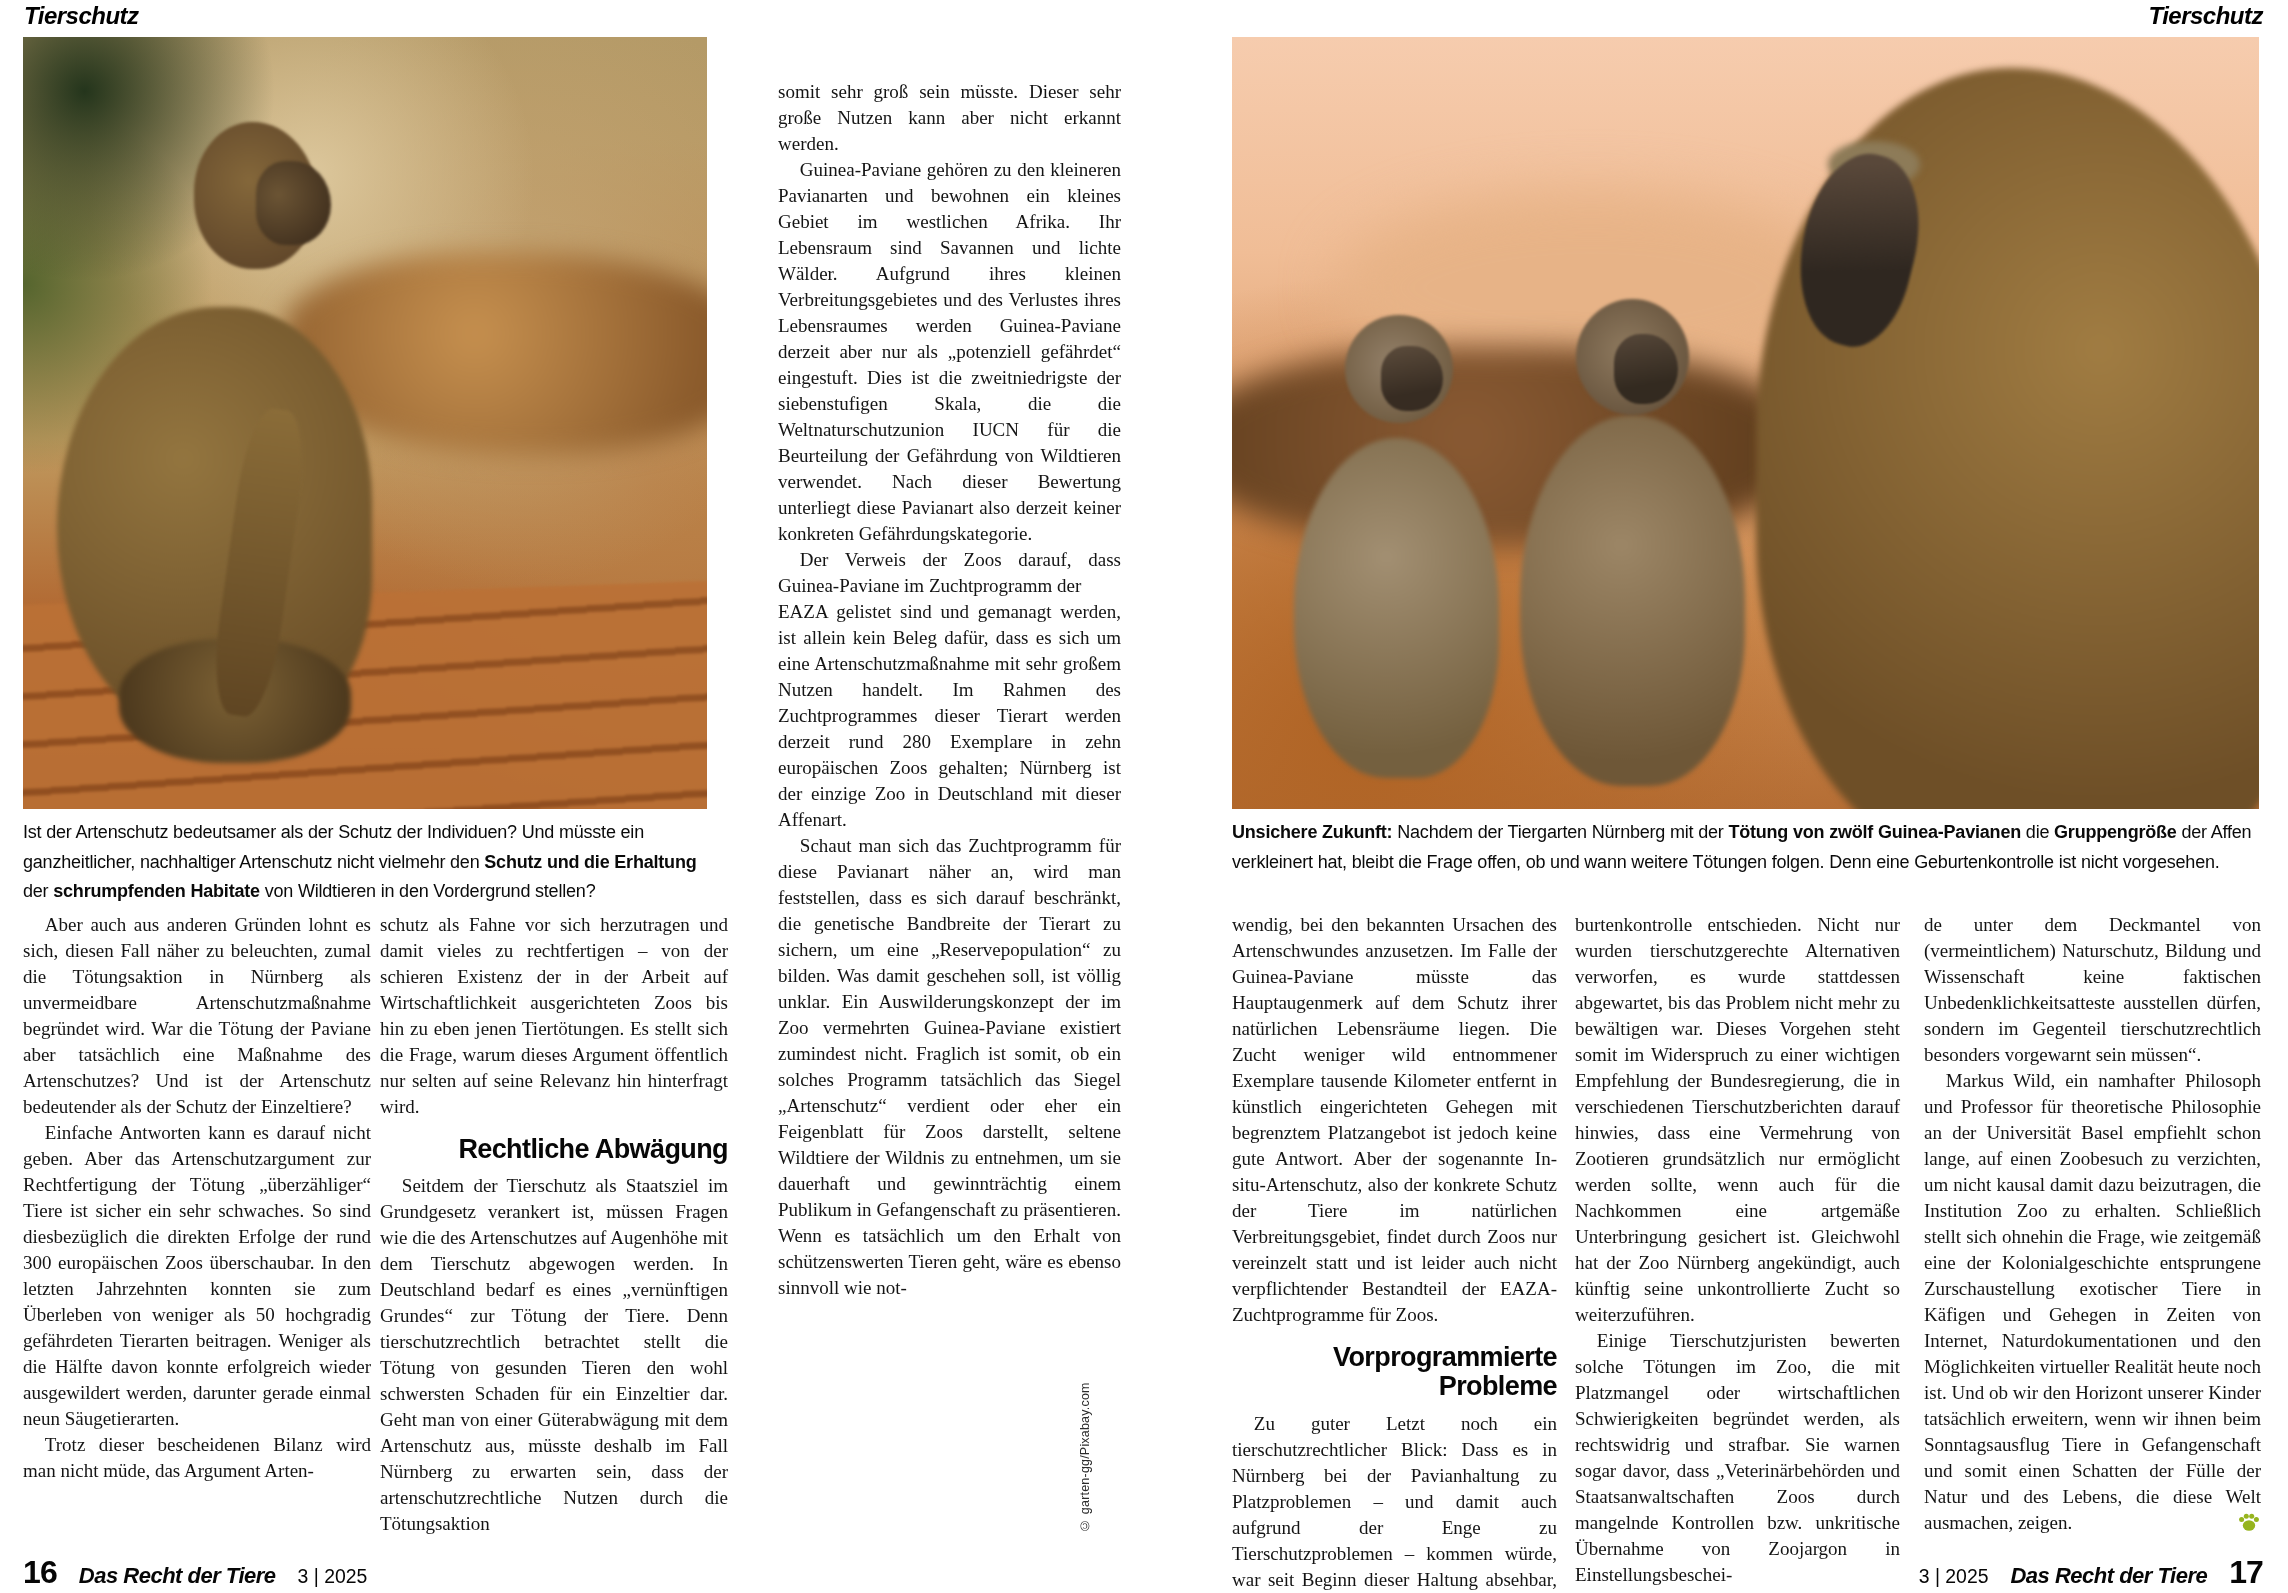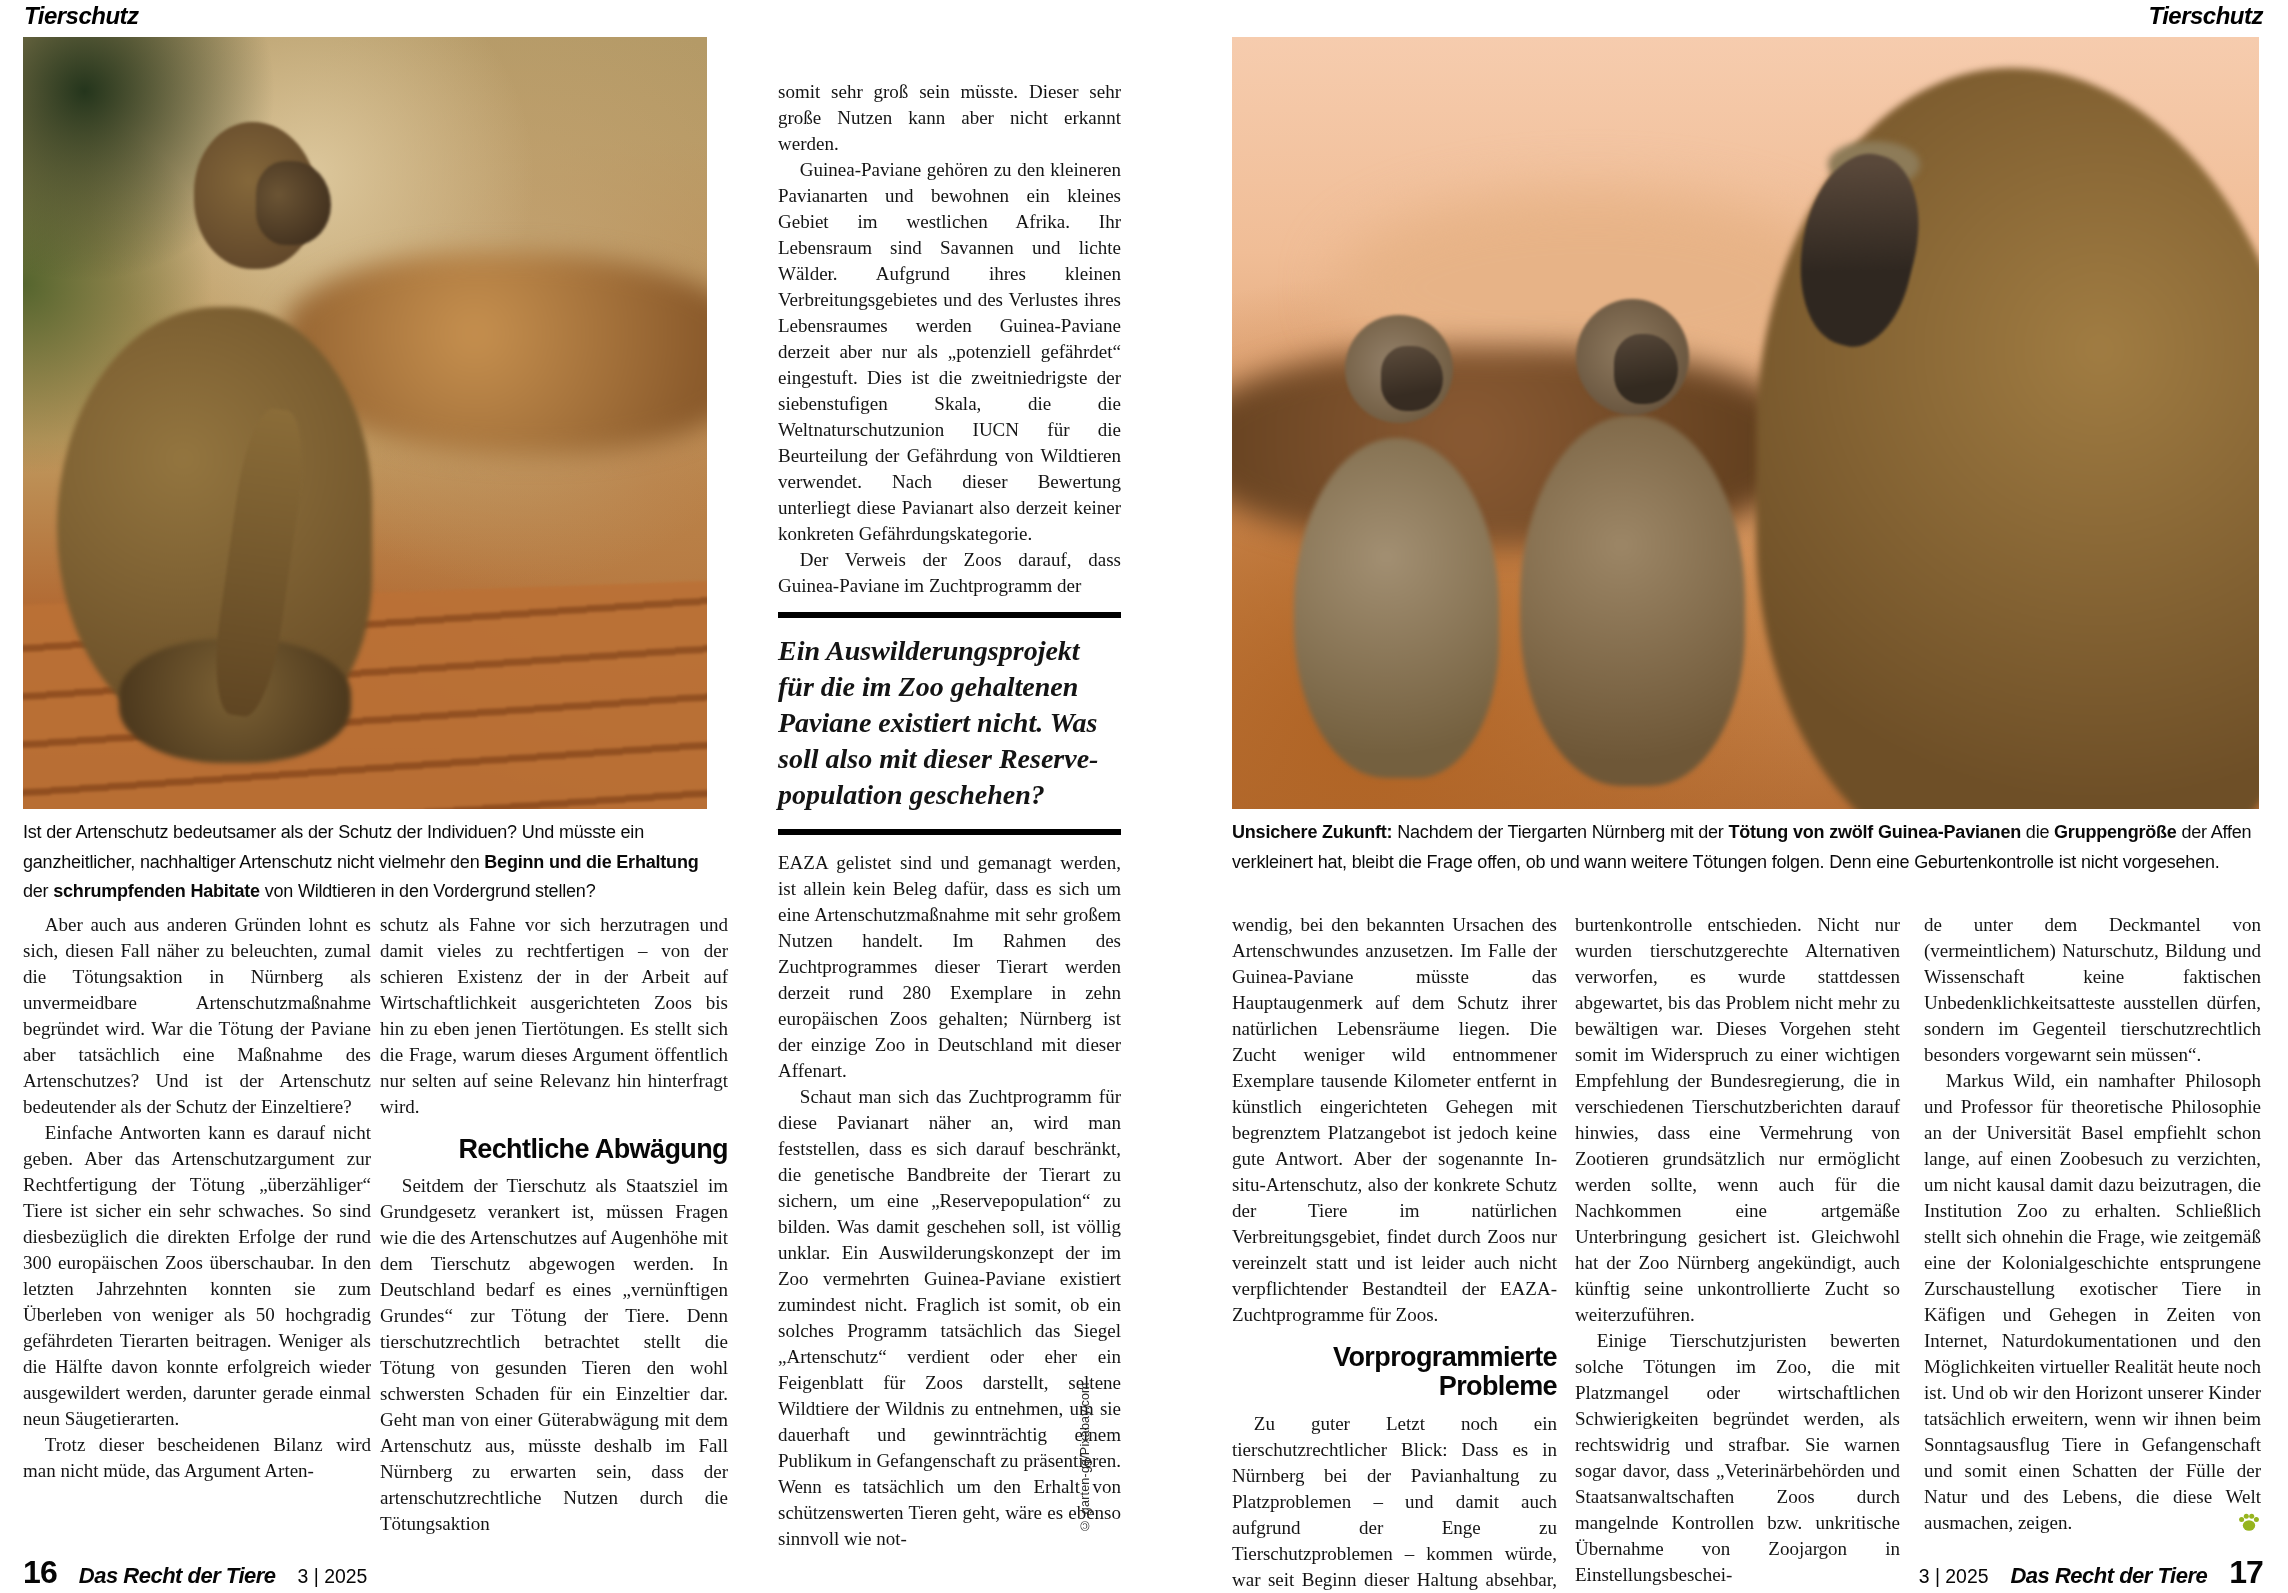--- a/index.html
+++ b/index.html
@@ -133,47 +133,40 @@
     <div class="bab-ad-brow"></div>
     <div class="bab-ad-face"></div>
     <div class="bab-j1-body"></div>
     <div class="bab-j1-head"></div>
     <div class="bab-j1-face"></div>
     <div class="bab-j2-body"></div>
     <div class="bab-j2-head"></div>
     <div class="bab-j2-face"></div>
   </div>
 
-  <div class="caption cap-left"><span>Ist der Artenschutz bedeutsamer als der Schutz der Individuen? Und müsste ein ganzheitlicher, nachhaltiger Artenschutz nicht vielmehr den </span><span class="b">Beginn und die Erhaltung</span><span> der </span><span class="b">schrumpfenden Habitate</span><span> von Wildtieren in den Vordergrund stellen?</span></div>
+  <div class="caption cap-left"><span>Ist der Artenschutz bedeutsamer als der Schutz der Individuen? Und müsste ein ganzheitlicher, nachhaltiger Artenschutz nicht vielmehr den </span><span class="b">Schutz und die Erhaltung</span><span> der </span><span class="b">schrumpfenden Habitate</span><span> von Wildtieren in den Vordergrund stellen?</span></div>
 
   <div class="caption cap-right"><span class="b">Unsichere Zukunft:</span><span> Nachdem der Tiergarten Nürnberg mit der </span><span class="b">Tötung von zwölf Guinea-Pavianen</span><span> die </span><span class="b">Gruppengröße</span><span> der Affen verkleinert hat, bleibt die Frage offen, ob und wann weitere Tötungen folgen. Denn eine Geburtenkontrolle ist nicht vorgesehen.</span></div>
 
   <div class="col l-col1">
     <p class="ind">Aber auch aus anderen Gründen lohnt es sich, diesen Fall näher zu beleuchten, zumal die Tötungsaktion in Nürnberg als unvermeidbare Artenschutzmaßnahme begründet wird. War die Tötung der Paviane aber tatsächlich eine Maßnahme des Artenschutzes? Und ist der Artenschutz bedeutender als der Schutz der Einzeltiere?</p>
     <p class="ind">Einfache Antworten kann es darauf nicht geben. Aber das Artenschutzargument zur Rechtfertigung der Tötung „überzähliger“ Tiere ist sicher ein sehr schwaches. So sind diesbezüglich die direkten Erfolge der rund 300 europäischen Zoos überschaubar. In den letzten Jahrzehnten konnten sie zum Überleben von weniger als 50 hochgradig gefährdeten Tierarten beitragen. Weniger als die Hälfte davon konnte erfolgreich wieder ausgewildert werden, darunter gerade einmal neun Säugetierarten.</p>
     <p class="ind">Trotz dieser bescheidenen Bilanz wird man nicht müde, das Argument Arten-</p>
   </div>
 
   <div class="col l-col2">
     <p>schutz als Fahne vor sich herzutragen und damit vieles zu rechtfertigen – von der schieren Existenz der in der Arbeit auf Wirtschaftlichkeit ausgerichteten Zoos bis hin zu eben jenen Tiertötungen. Es stellt sich die Frage, warum dieses Argument öffentlich nur selten auf seine Relevanz hin hinterfragt wird.</p>
     <p class="subhead">Rechtliche Abwägung</p>
     <p class="ind">Seitdem der Tierschutz als Staatsziel im Grundgesetz verankert ist, müssen Fragen wie die des Artenschutzes auf Augenhöhe mit dem Tierschutz abgewogen werden. In Deutschland bedarf es eines „vernünftigen Grundes“ zur Tötung der Tiere. Denn tierschutzrechtlich betrachtet stellt die Tötung von gesunden Tieren den wohl schwersten Schaden für ein Einzeltier dar. Geht man von einer Güterabwägung mit dem Artenschutz aus, müsste deshalb im Fall Nürnberg zu erwarten sein, dass der artenschutzrechtliche Nutzen durch die Tötungsaktion</p>
   </div>
 
   <div class="col l-col3">
     <p>somit sehr groß sein müsste. Dieser sehr große Nutzen kann aber nicht erkannt werden.</p>
     <p class="ind">Guinea-Paviane gehören zu den kleineren Pavianarten und bewohnen ein kleines Gebiet im westlichen Afrika. Ihr Lebensraum sind Savannen und lichte Wälder. Aufgrund ihres kleinen Verbreitungsgebietes und des Verlustes ihres Lebensraumes werden Guinea-Paviane derzeit aber nur als „potenziell gefährdet“ eingestuft. Dies ist die zweitniedrigste der siebenstufigen Skala, die die Weltnaturschutzunion IUCN für die Beurteilung der Gefährdung von Wildtieren verwendet. Nach dieser Bewertung unterliegt diese Pavianart also derzeit keiner konkreten Gefährdungskategorie.</p>
     <p class="ind">Der Verweis der Zoos darauf, dass Guinea-Paviane im Zuchtprogramm der</p>
-    <div class="pullquote">
-      <p>Ein Auswilderungsprojekt
-für die im Zoo gehaltenen
-Paviane existiert nicht. Was
-soll also mit dieser Reserve-
-population geschehen?</p>
-    </div>
     <p>EAZA gelistet sind und gemanagt werden, ist allein kein Beleg dafür, dass es sich um eine Artenschutzmaßnahme mit sehr großem Nutzen handelt. Im Rahmen des Zuchtprogrammes dieser Tierart werden derzeit rund 280 Exemplare in zehn europäischen Zoos gehalten; Nürnberg ist der einzige Zoo in Deutschland mit dieser Affenart.</p>
     <p class="ind">Schaut man sich das Zuchtprogramm für diese Pavianart näher an, wird man feststellen, dass es sich darauf beschränkt, die genetische Bandbreite der Tierart zu sichern, um eine „Reservepopulation“ zu bilden. Was damit geschehen soll, ist völlig unklar. Ein Auswilderungskonzept der im Zoo vermehrten Guinea-Paviane existiert zumindest nicht. Fraglich ist somit, ob ein solches Programm tatsächlich das Siegel „Artenschutz“ verdient oder eher ein Feigenblatt für Zoos darstellt, seltene Wildtiere der Wildnis zu entnehmen, um sie dauerhaft und gewinnträchtig einem Publikum in Gefangenschaft zu präsentieren. Wenn es tatsächlich um den Erhalt von schützenswerten Tieren geht, wäre es ebenso sinnvoll wie not-</p>
   </div>
 
   <div class="col r-col1">
     <p>wendig, bei den bekannten Ursachen des Artenschwundes anzusetzen. Im Falle der Guinea-Paviane müsste das Hauptaugenmerk auf dem Schutz ihrer natürlichen Lebensräume liegen. Die Zucht weniger wild entnommener Exemplare tausende Kilometer entfernt in künstlich eingerichteten Gehegen mit begrenztem Platzangebot ist jedoch keine gute Antwort. Aber der sogenannte In-situ-Artenschutz, also der konkrete Schutz der Tiere im natürlichen Verbreitungsgebiet, findet durch Zoos nur vereinzelt statt und ist leider auch nicht verpflichtender Bestandteil der EAZA-Zuchtprogramme für Zoos.</p>
     <p class="subhead">Vorprogrammierte Probleme</p>
     <p class="ind">Zu guter Letzt noch ein tierschutzrechtlicher Blick: Dass es in Nürnberg bei der Pavianhaltung zu Platzproblemen – und damit auch aufgrund der Enge zu Tierschutzproblemen – kommen würde, war seit Beginn dieser Haltung absehbar, denn man hatte sich gegen eine Ge-</p>
   </div>
 

